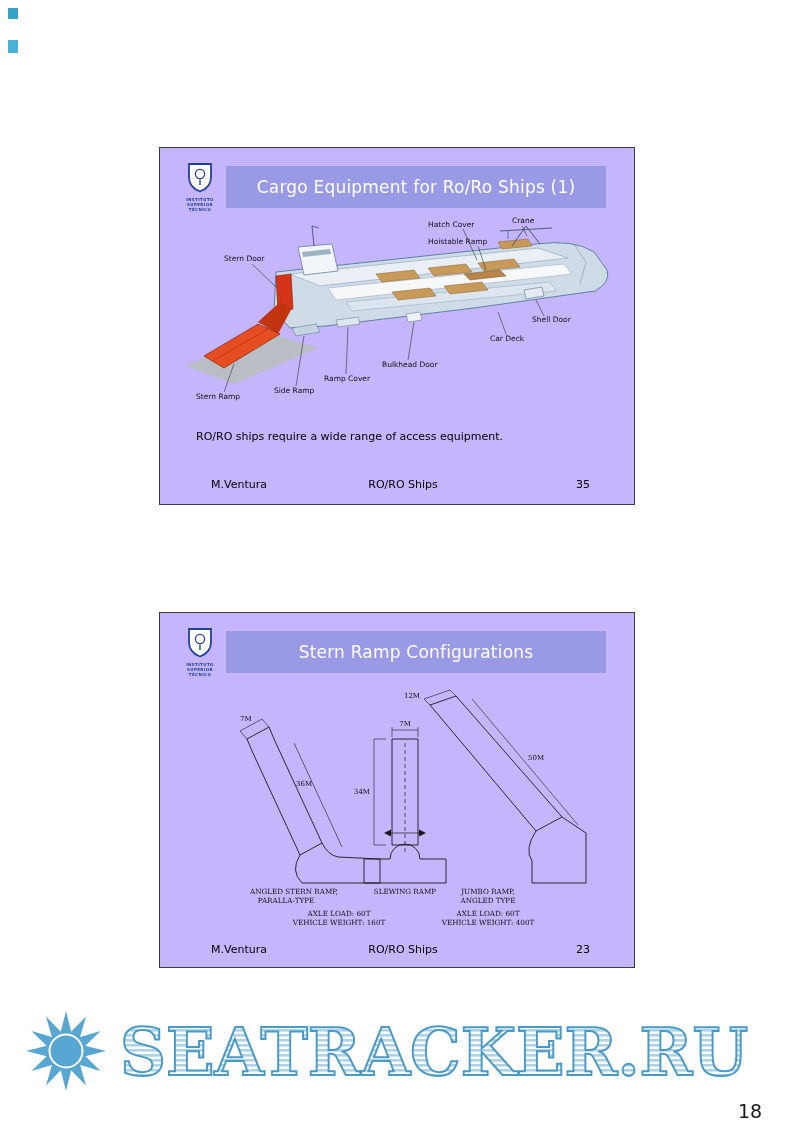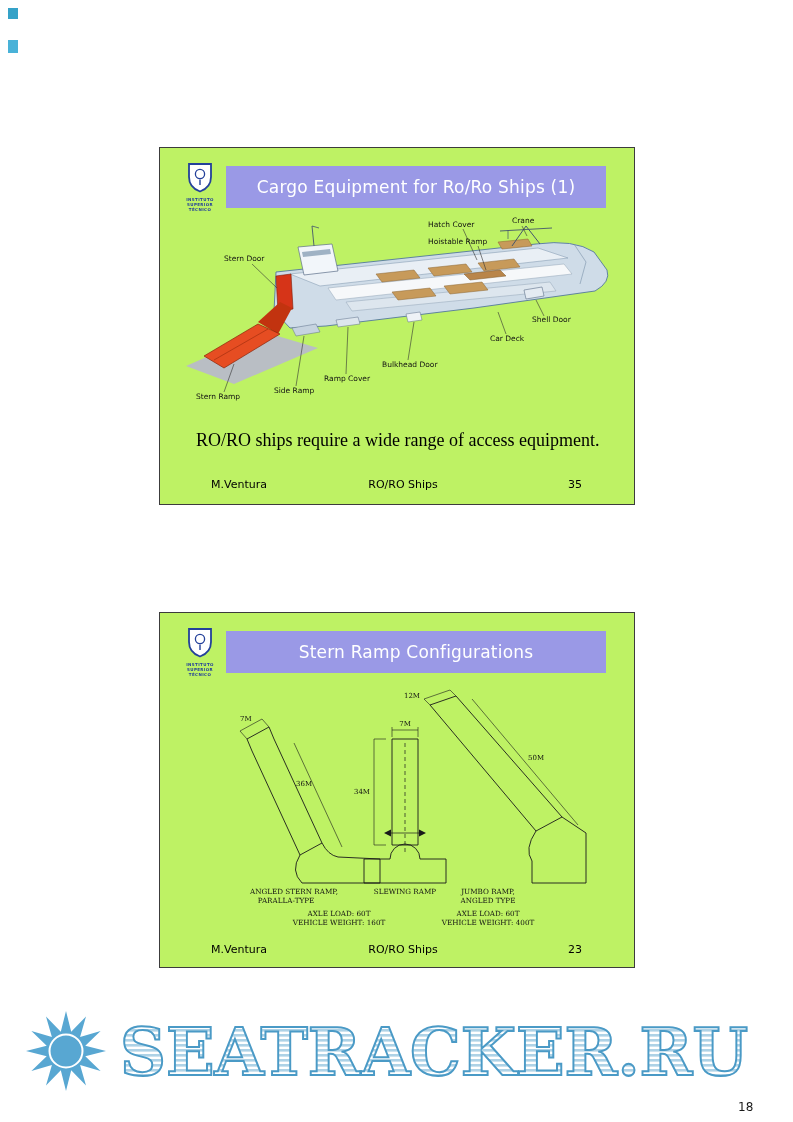--- a/index.html
+++ b/index.html
@@ -12,21 +12,21 @@
   }
 
   
   .artifact { position:absolute; left:8px; background:#35a2c8; }
   .artifact.a1 { top:8px;  width:10px; height:11px; }
   .artifact.a2 { top:40px; width:10px; height:13px; background:#49b2d8; }
 
   
   .slide {
     position:absolute; left:159px; width:476px;
-    background:#bef264; border:1px solid #3c3c3c;
+    background:#c4b5fd; border:1px solid #3c3c3c;
   }
   #slide1 { top:147px; height:358px; }
   #slide2 { top:612px; height:356px;padding-left:47px; }
 
   .titlebar {
     position:absolute; left:66px; top:18px; width:380px; height:42px;
     background:#9a99e6;
     display:flex; align-items:center; justify-content:center;
   }
   .titlebar .title-text {
@@ -38,42 +38,42 @@
   .logo-text span {
     display:block; font-size:4px; line-height:1.3; letter-spacing:0.4px;
     color:#23409a; font-weight:bold;
   }
 
   .diagram1 { position:absolute; left:16px; top:66px; width:444px; height:206px; }
   .diagram2 { position:absolute; left:74px; top:74px; width:360px; height:252px; }
 
   .caption {
     position:absolute; left:36px; top:282px; width:420px;
-    font-size:18px; color:#000000;font-family:Liberation Serif, serif;
+    font-size:11px; color:#000000;
   }
 
   .slide-footer {
     position:absolute; left:0; top:330px; width:100%;
     font-size:11px; color:#000000;
   }
   .slide-footer .f-author { position:absolute; left:51px; }
   .slide-footer .f-center { position:absolute; left:12px; right:0; text-align:center; }
-  .slide-footer .f-page   { position:absolute; right:52px; }
+  .slide-footer .f-page   { position:absolute; right:44px; }
 
   
   .ship-label { font-family:"DejaVu Sans", sans-serif; font-size:7.5px; fill:#111111; }
   .tech-label { font-family:"DejaVu Serif", serif; font-size:7.2px; fill:#111111; }
   .tech-dim   { font-family:"DejaVu Serif", serif; font-size:7px;   fill:#111111; }
 
   
   .watermark { position:absolute; left:20px; top:1004px; width:750px; height:100px; }
 
   .page-number {
     position:absolute; left:738px; top:1100px;
-    font-size:12px; color:#1a1a1a;
+    font-size:19px; color:#1a1a1a;
   }
 </style>
 </head>
 <body>
 
 <div class="artifact a1"></div>
 <div class="artifact a2"></div>
 
 <div class="slide" id="slide1">
 

